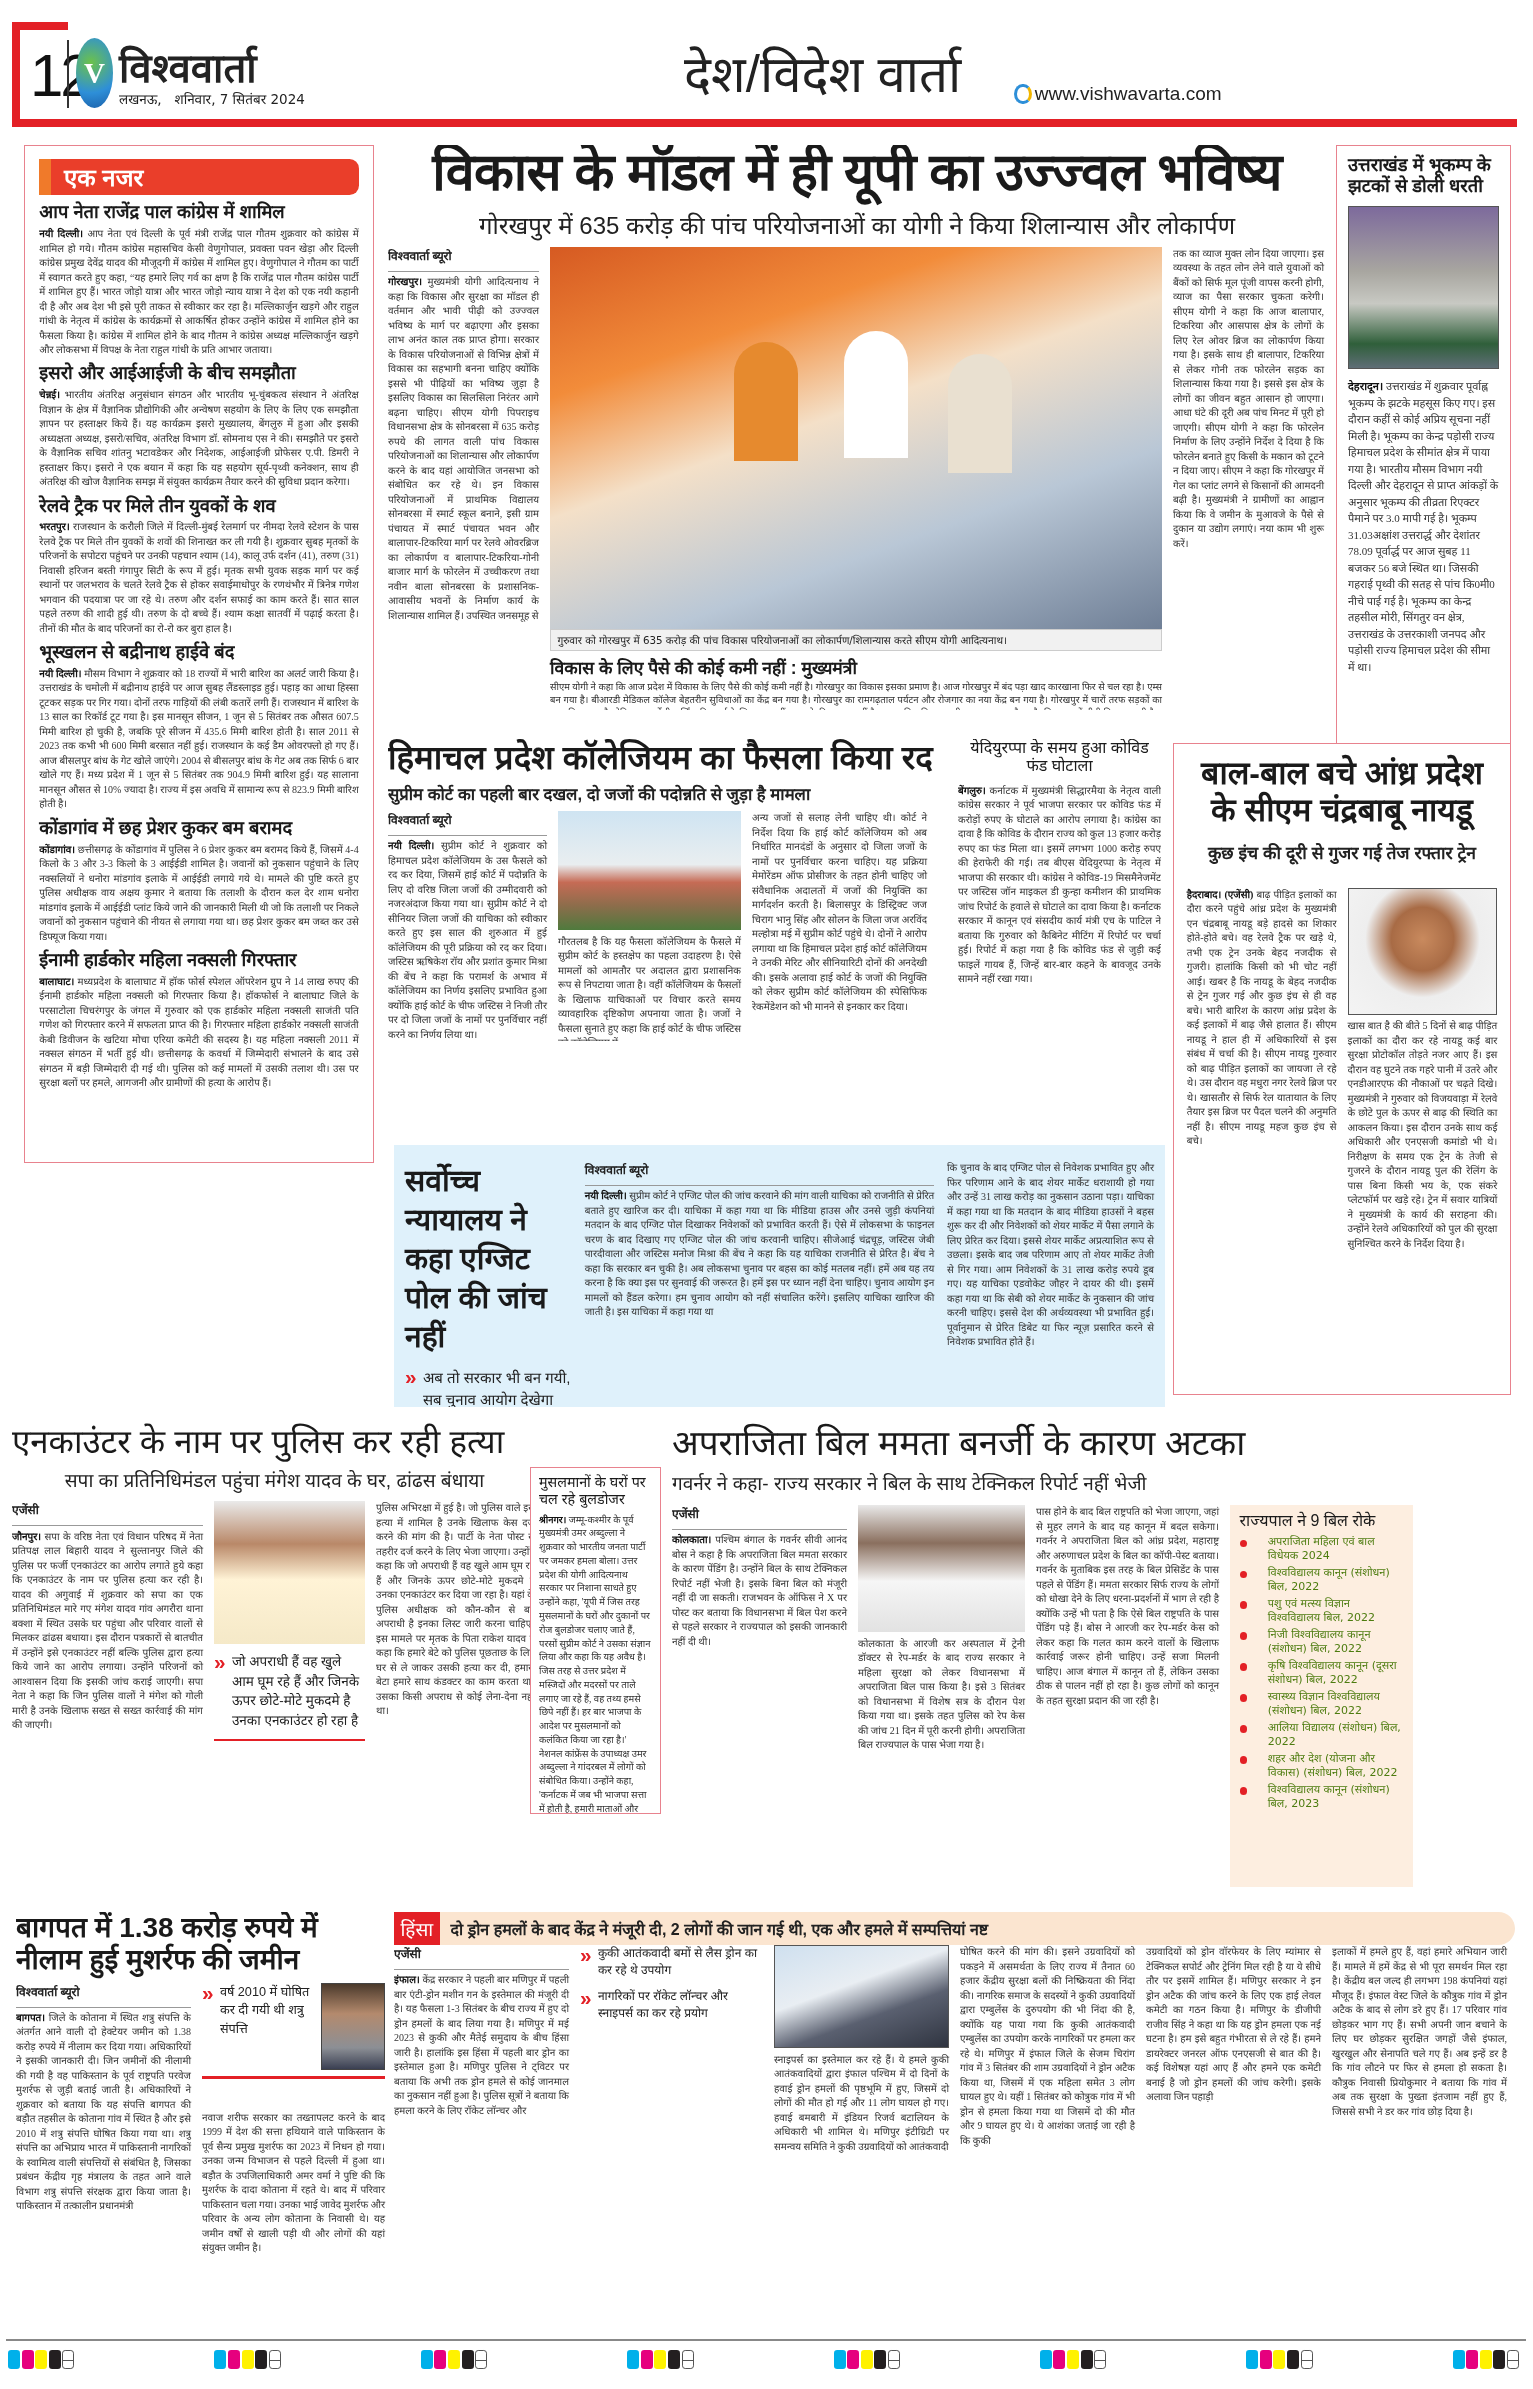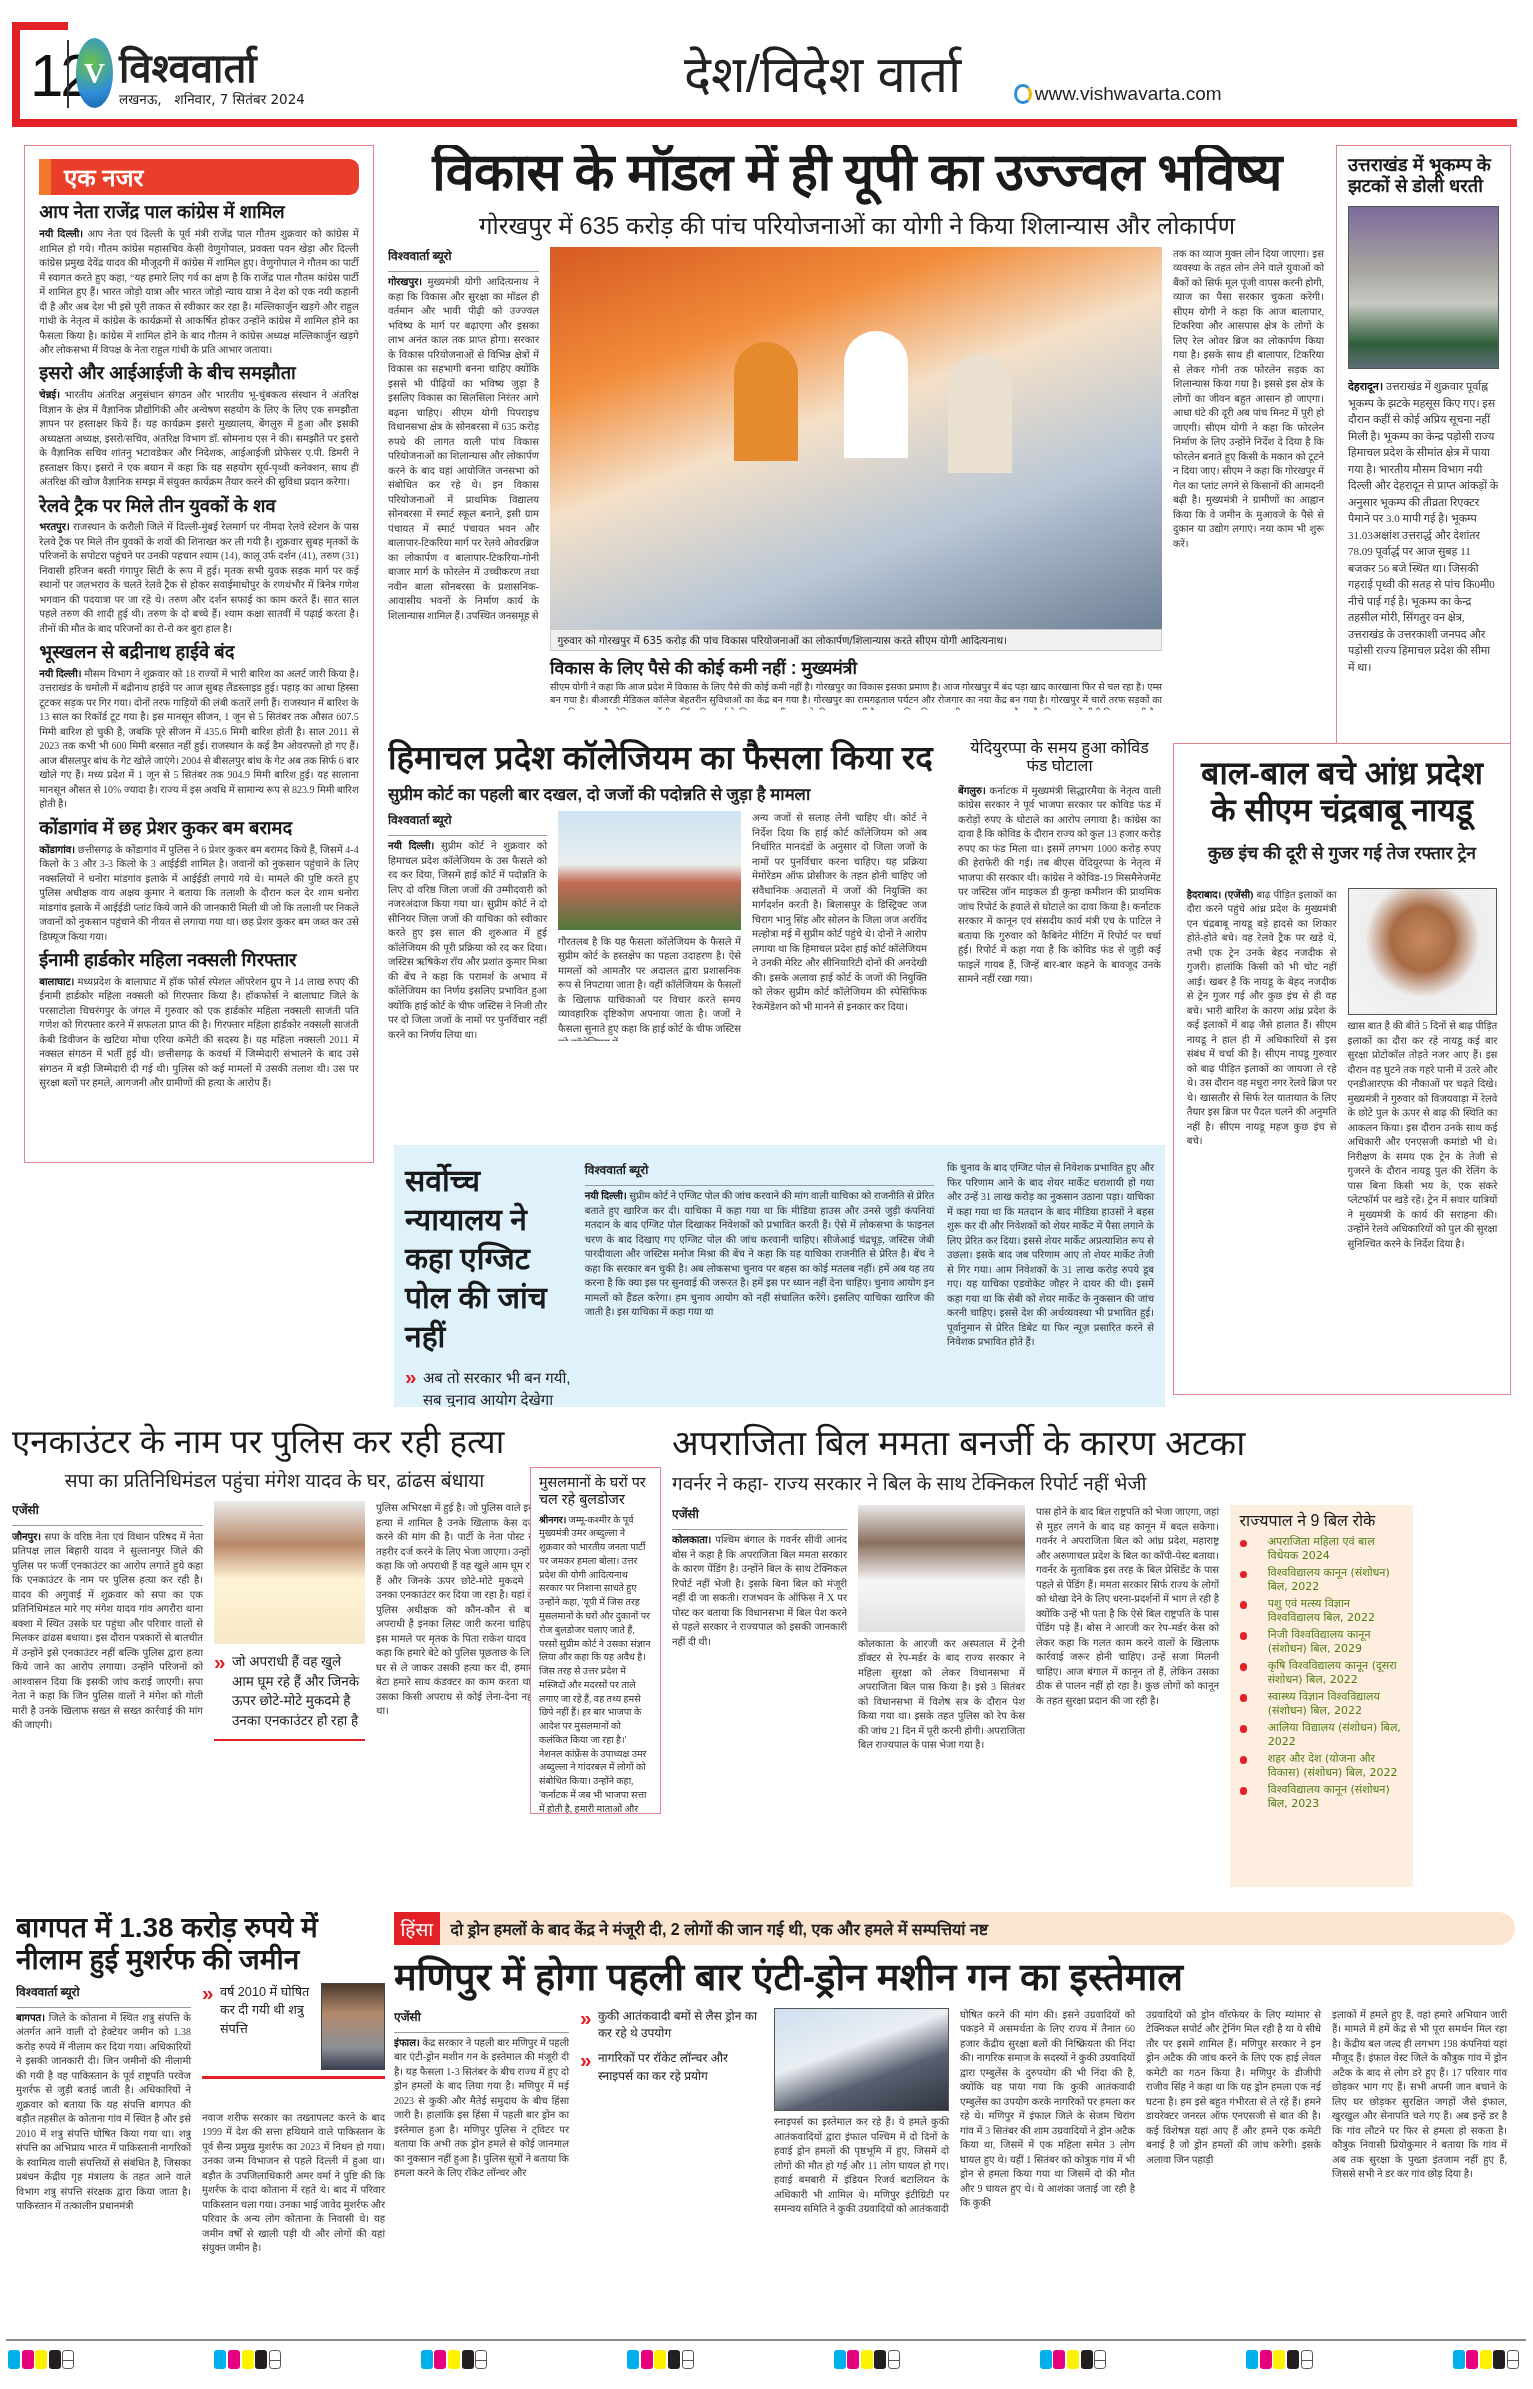--- a/index.html
+++ b/index.html
@@ -213,21 +213,21 @@
       <div class="bullet">
           <span class="bullet-dot"></span>
           <span>विश्वविद्यालय कानून (संशोधन) बिल, 2022</span>
         </div>
       <div class="bullet">
           <span class="bullet-dot"></span>
           <span>पशु एवं मत्स्य विज्ञान विश्वविद्यालय बिल, 2022</span>
         </div>
       <div class="bullet">
           <span class="bullet-dot"></span>
-          <span>निजी विश्वविद्यालय कानून (संशोधन) बिल, 2029</span>
+          <span>निजी विश्वविद्यालय कानून (संशोधन) बिल, 2022</span>
         </div>
       <div class="bullet">
           <span class="bullet-dot"></span>
           <span>कृषि विश्वविद्यालय कानून (दूसरा संशोधन) बिल, 2022</span>
         </div>
       <div class="bullet">
           <span class="bullet-dot"></span>
           <span>स्वास्थ्य विज्ञान विश्वविद्यालय (संशोधन) बिल, 2022</span>
         </div>
       <div class="bullet">
@@ -265,21 +265,20 @@
       <p class="body">नवाज शरीफ सरकार का तख्तापलट करने के बाद 1999 में देश की सत्ता हथियाने वाले पाकिस्तान के पूर्व सैन्य प्रमुख मुशर्रफ का 2023 में निधन हो गया। उनका जन्म विभाजन से पहले दिल्ली में हुआ था। बड़ौत के उपजिलाधिकारी अमर वर्मा ने पुष्टि की कि मुशर्रफ के दादा कोताना में रहते थे। बाद में परिवार पाकिस्तान चला गया। उनका भाई जावेद मुशर्रफ और परिवार के अन्य लोग कोताना के निवासी थे। यह जमीन वर्षों से खाली पड़ी थी और लोगों की यहां संयुक्त जमीन है।</p>
     </div>
   </div>
 </div>
 
 <div class="abs" style="left:394px;top:1912px;width:1121px;height:398px;overflow:hidden">
   <div style="display:flex;align-items:center;background:#fbe5d0;border-radius:0 19px 19px 0;height:33px">
     <span style="background:#e32026;color:#fff;font-size:19px;padding:3.2px 6.4px;height:100%;display:flex;align-items:center">हिंसा</span>
     <span style="font-size:16px;font-weight:bold;padding-left:11px;font-family:'Liberation Sans',sans-serif">दो ड्रोन हमलों के बाद केंद्र ने मंजूरी दी, 2 लोगों की जान गई थी, एक और हमले में सम्पत्तियां नष्ट</span>
   </div>
-  <div class="hl" style="font-size:38px;margin:11px 0 8px">मणिपुर में होगा पहली बार एंटी-ड्रोन मशीन गन का इस्तेमाल</div>
   <div style="display:flex;gap:11px">
     <div style="width:175px">
       <div class="byline">एजेंसी</div>
       <p class="body"><b>इंफाल।</b> <span>केंद्र सरकार ने पहली बार मणिपुर में पहली बार एंटी-ड्रोन मशीन गन के इस्तेमाल की मंजूरी दी है। यह फैसला 1-3 सितंबर के बीच राज्य में हुए दो ड्रोन हमलों के बाद लिया गया है। मणिपुर में मई 2023 से कुकी और मैतेई समुदाय के बीच हिंसा जारी है। हालांकि इस हिंसा में पहली बार ड्रोन का इस्तेमाल हुआ है। मणिपुर पुलिस ने ट्विटर पर बताया कि अभी तक ड्रोन हमले से कोई जानमाल का नुकसान नहीं हुआ है। पुलिस सूत्रों ने बताया कि हमला करने के लिए रॉकेट लॉन्चर और</span></p>
     </div>
     <div style="width:183px">
       <div class="quote" style="font-size:12px">
           <span class="quote-mark">»</span>
           <span>कुकी आतंकवादी बमों से लैस ड्रोन का कर रहे थे उपयोग</span>
         </div>

